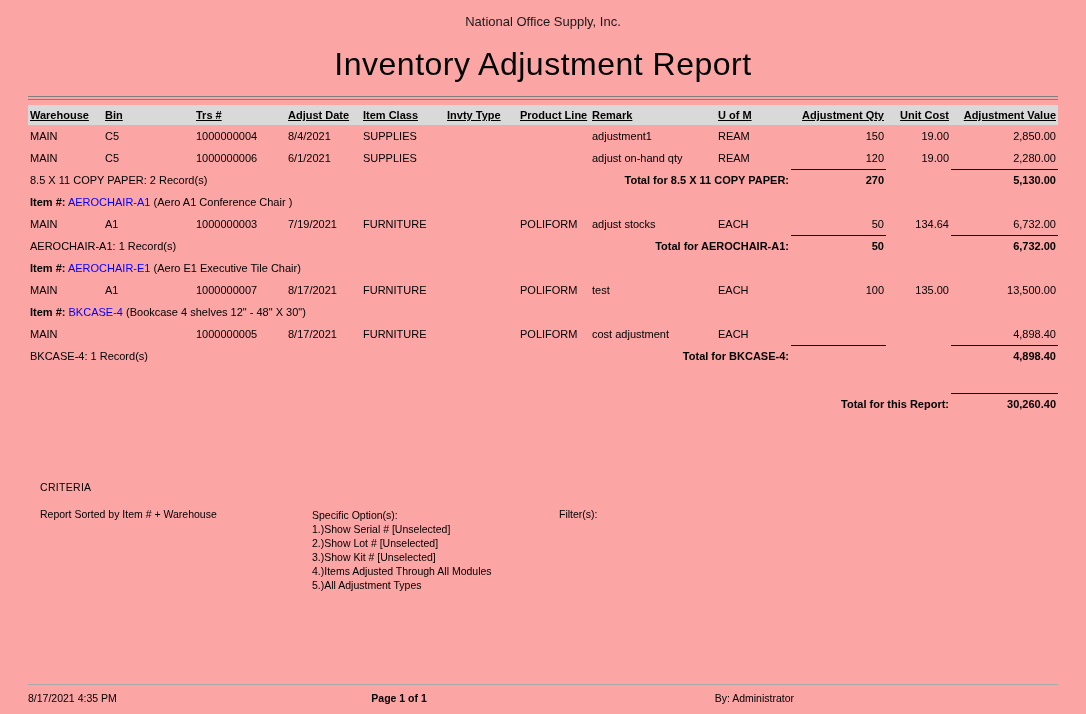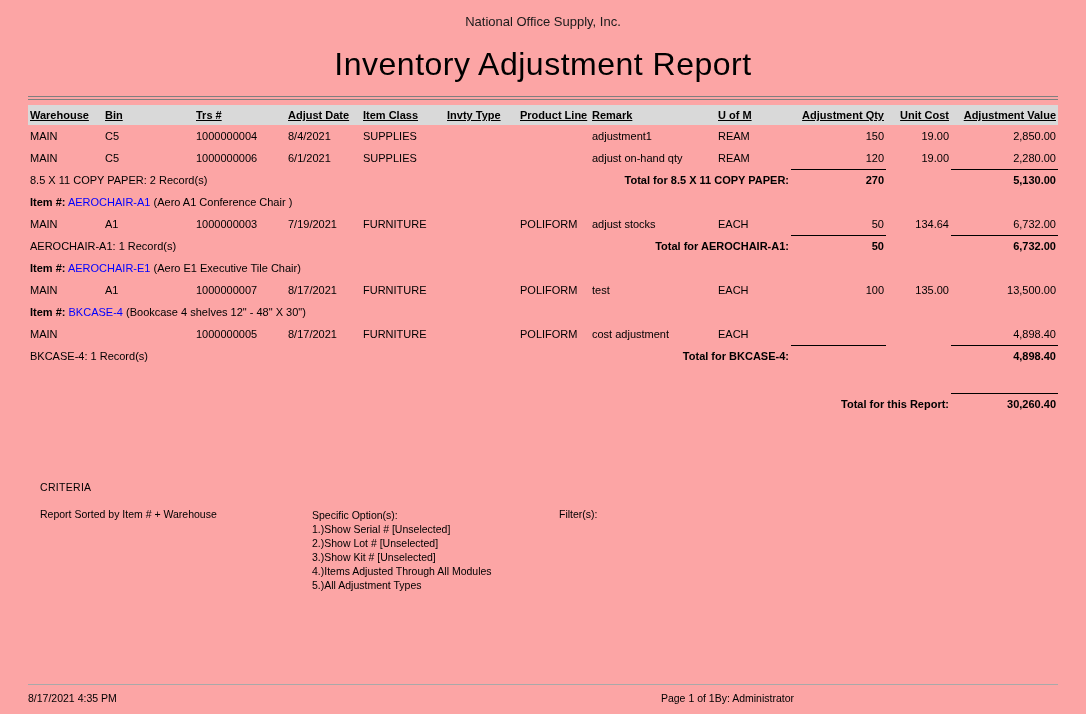--- a/index.html
+++ b/index.html
@@ -84,21 +84,21 @@
     right: 28px;
     top: 646px;
     border-top: 1px solid #a9a9a9;
     padding-top: 7px;
     display: flex;
     font-size: 10.5px;
     color: #000000;
     margin-top: 38px;
   }
   .footer .f-left  { flex: 1; text-align: left; }
-  .footer .f-mid   { flex: 1; text-align: right; }
+  .footer .f-mid   { flex: 1; text-align: left; font-weight: bold; }
   .footer .f-right { flex: 1; text-align: left; }
 </style>
 </head>
 <body>
 
 <div class="page">
 
   <div class="company">National Office Supply, Inc.</div>
   <div class="report-title">Inventory Adjustment Report</div>
   <div class="rule-double"></div>

